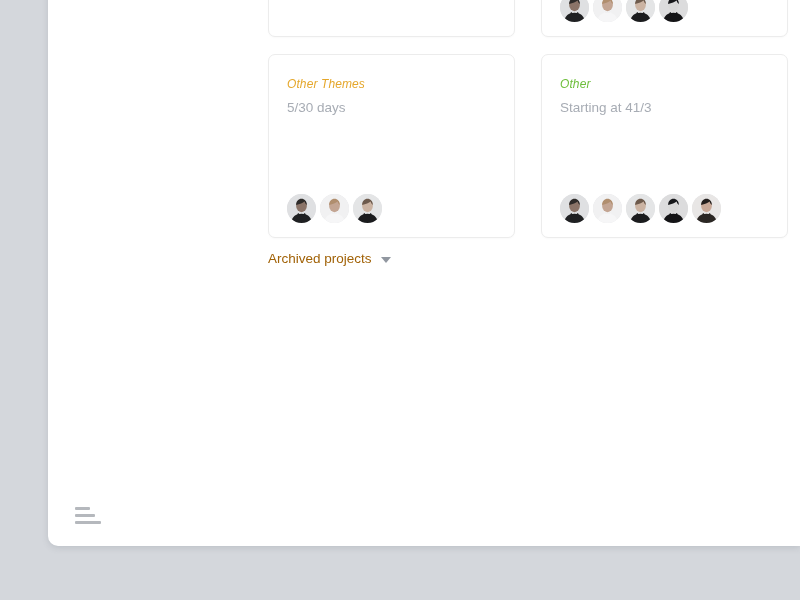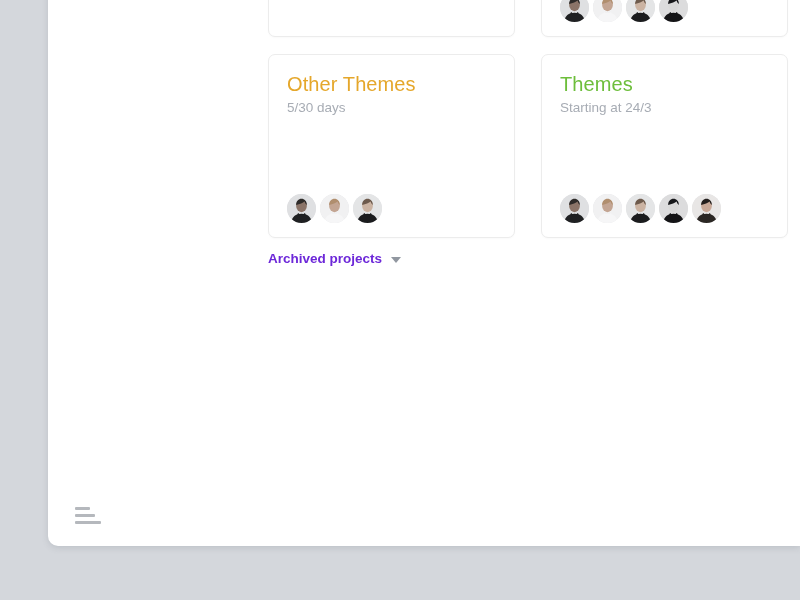--- a/index.html
+++ b/index.html
@@ -54,26 +54,27 @@
     box-shadow: 0 1px 2px rgba(0,0,0,0.025);
   }
 
   
   .card-row.clipped .project-card {
     height: 184px;
     margin-top: -147px;    
   }
 
   .card-title {
-    font-size: 20px;
+    font-size: 12px;
     font-weight: 400;
     letter-spacing: 0.1px;
     margin: 0 0 5px 0;
     line-height: 19px;
     white-space: nowrap;
+    font-style: italic;
   }
   .card-title.amber  { color: #e5a72b; }
   .card-title.green  { color: #6dbe3b; }
   .card-title.grey   { color: #9ea4ad; }
 
   .card-subtitle {
     font-size: 13.5px;
     color: #a7acb4;
     margin: 0;
     line-height: 18px;
@@ -105,23 +106,22 @@
     left: 220px;           
     top: 310px;            
     display: flex;
     align-items: center;
     gap: 9px;
     cursor: pointer;
     user-select: none;
   }
   #archived-projects .label {
     font-size: 13.5px;
-    color: #6d28d9;
+    color: #a16207;
     line-height: 18px;
-    font-weight: bold;
   }
   .caret-down {
     width: 0; height: 0;
     border-left: 5.5px solid transparent;
     border-right: 5.5px solid transparent;
     border-top: 6px solid #9197a0;
     margin-top: 2px;
   }
 
   
@@ -236,22 +236,22 @@
                 <path d="M6 40c0-8.2 6.3-12.6 14-12.6S34 31.8 34 40z" fill="#1b1c1e"></path>
                 <ellipse cx="20" cy="16.5" rx="7.4" ry="8.6" fill="#cbb3a2"></ellipse>
                 <path d="M12.6 15.2c0-5.4 3.3-8.6 7.4-8.6s7.4 3.2 7.4 8.6c-1.6-1.1-2.6-3.3-3.1-4.9-2.3 2.2-6.8 3.1-11.7 4.9z" fill="#6d5a4c"></path>
                 <path d="M15.6 26.2c1.4 1.6 2.8 2.3 4.4 2.3s3-0.7 4.4-2.3l1.6 1.9c-1.9 2.3-3.9 3.4-6 3.4s-4.1-1.1-6-3.4z" fill="#1b1c1e"></path>
               </svg>
             </span>
           </div>
       </div>
 
       <div class="project-card">
-        <div class="card-title green">Themes</div>
-        <div class="card-subtitle">Starting at 24/3</div>
+        <div class="card-title green">Other</div>
+        <div class="card-subtitle">Starting at 41/3</div>
         <div class="avatar-row">
             <span class="avatar">
               <svg viewBox="0 0 40 40" xmlns="http://www.w3.org/2000/svg">
                 <rect width="40" height="40" fill="#dfe0e2"></rect>
                 <path d="M6 40c0-8.2 6.3-12.6 14-12.6S34 31.8 34 40z" fill="#1f2022"></path>
                 <ellipse cx="20" cy="16.5" rx="7.4" ry="8.6" fill="#8b7468"></ellipse>
                 <path d="M12.6 15.2c0-5.4 3.3-8.6 7.4-8.6s7.4 3.2 7.4 8.6c-1.6-1.1-2.6-3.3-3.1-4.9-2.3 2.2-6.8 3.1-11.7 4.9z" fill="#2e2b29"></path>
                 <path d="M15.6 26.2c1.4 1.6 2.8 2.3 4.4 2.3s3-0.7 4.4-2.3l1.6 1.9c-1.9 2.3-3.9 3.4-6 3.4s-4.1-1.1-6-3.4z" fill="#1f2022"></path>
               </svg>
             </span>

